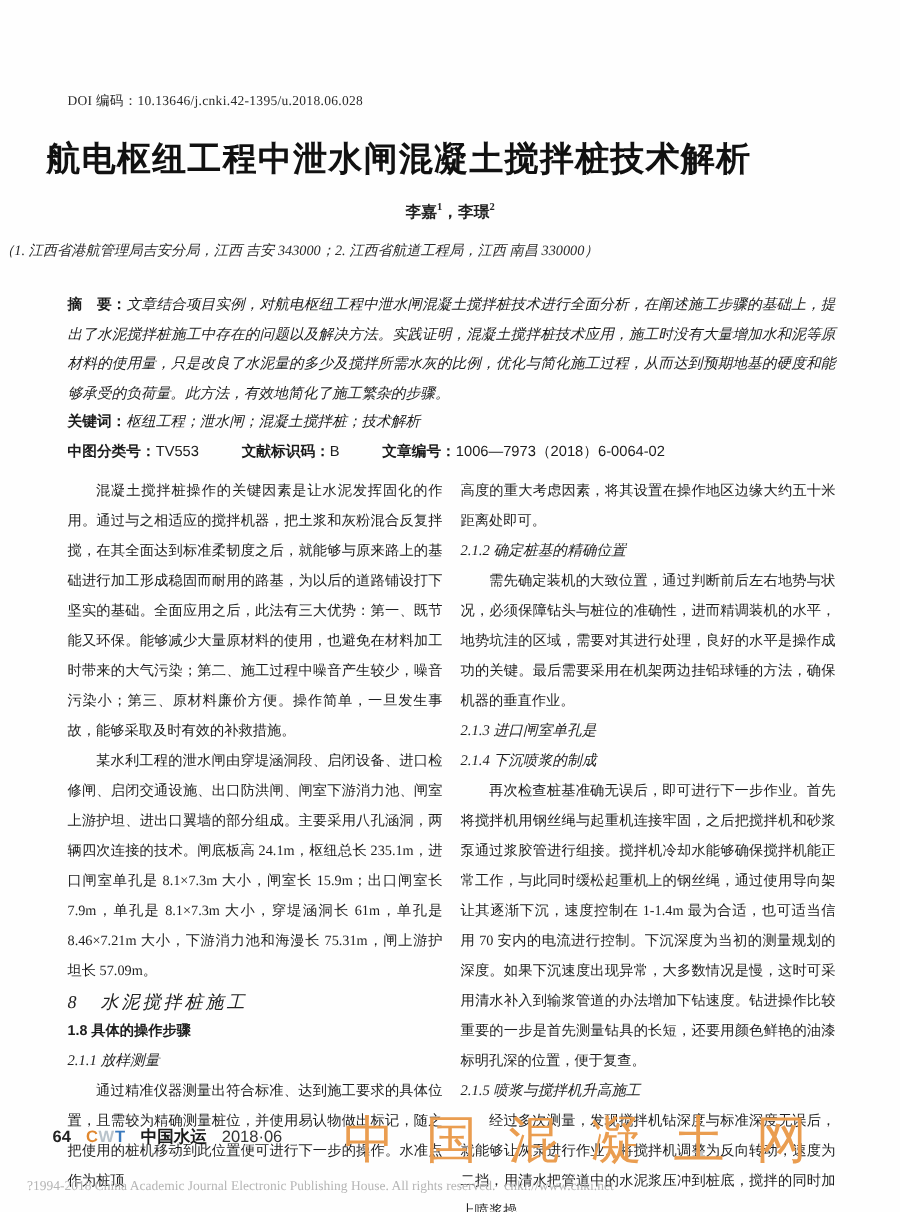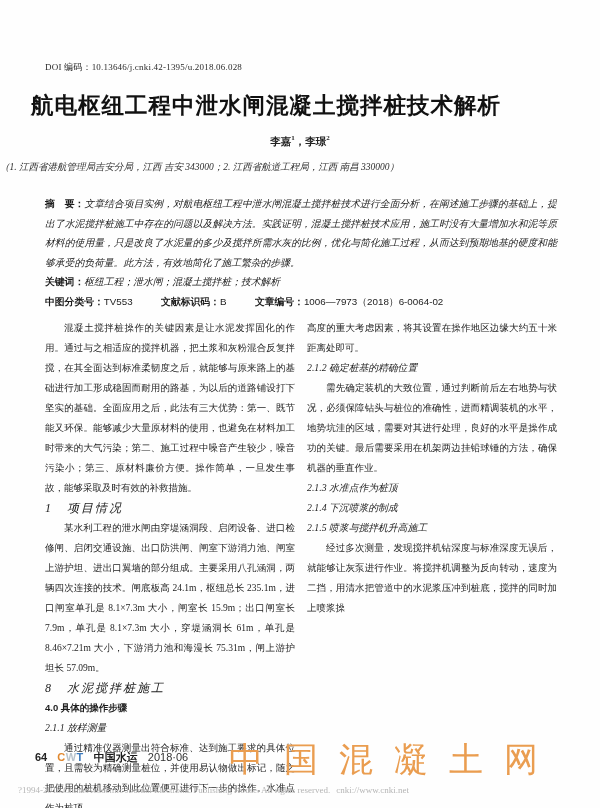--- a/index.html
+++ b/index.html
@@ -68,34 +68,34 @@
   <p><span class="lbl">关键词：</span><span class="kai">枢纽工程；泄水闸；混凝土搅拌桩；技术解析</span></p>
   <p class="clc-line">
     <span class="seg"><b class="lbl">中图分类号：</b><span class="val">TV553</span></span>
     <span class="seg"><b class="lbl">文献标识码：</b><span class="val">B</span></span>
     <span class="seg"><b class="lbl">文章编号：</b><span class="val">1006—7973（2018）6-0064-02</span></span>
   </p>
 </div>
 
 <div class="abs-pos col col-left">
   <p class="indent">混凝土搅拌桩操作的关键因素是让水泥发挥固化的作用。通过与之相适应的搅拌机器，把土浆和灰粉混合反复拌搅，在其全面达到标准柔韧度之后，就能够与原来路上的基础进行加工形成稳固而耐用的路基，为以后的道路铺设打下坚实的基础。全面应用之后，此法有三大优势：第一、既节能又环保。能够减少大量原材料的使用，也避免在材料加工时带来的大气污染；第二、施工过程中噪音产生较少，噪音污染小；第三、原材料廉价方便。操作简单，一旦发生事故，能够采取及时有效的补救措施。</p>
-  <p class="h-section">1　项目情况</p>
   <p class="indent">某水利工程的泄水闸由穿堤涵洞段、启闭设备、进口检修闸、启闭交通设施、出口防洪闸、闸室下游消力池、闸室上游护坦、进出口翼墙的部分组成。主要采用八孔涵洞，两辆四次连接的技术。闸底板高 24.1m，枢纽总长 235.1m，进口闸室单孔是 8.1×7.3m 大小，闸室长 15.9m；出口闸室长 7.9m，单孔是 8.1×7.3m 大小，穿堤涵洞长 61m，单孔是 8.46×7.21m 大小，下游消力池和海漫长 75.31m，闸上游护坦长 57.09m。</p>
   <p class="h-section">8　水泥搅拌桩施工</p>
-  <p class="h-sub">4.0 具体的操作步骤</p>
+  <p class="h-sub">1.8 具体的操作步骤</p>
   <p class="h-subsub">2.1.1 放样测量</p>
   <p class="indent">通过精准仪器测量出符合标准、达到施工要求的具体位置，且需较为精确测量桩位，并使用易认物做出标记，随之把使用的桩机移动到此位置便可进行下一步的操作。水准点作为桩顶</p>
 </div>
 
 <div class="abs-pos col col-right">
   <p>高度的重大考虑因素，将其设置在操作地区边缘大约五十米距离处即可。</p>
   <p class="h-subsub">2.1.2 确定桩基的精确位置</p>
   <p class="indent">需先确定装机的大致位置，通过判断前后左右地势与状况，必须保障钻头与桩位的准确性，进而精调装机的水平，地势坑洼的区域，需要对其进行处理，良好的水平是操作成功的关键。最后需要采用在机架两边挂铅球锤的方法，确保机器的垂直作业。</p>
-  <p class="h-subsub">2.1.3 水准点作为桩顶</p>
+  <p class="h-subsub">2.1.3 进口闸室单孔是</p>
   <p class="h-subsub">2.1.4 下沉喷浆的制成</p>
+  <p class="indent">再次检查桩基准确无误后，即可进行下一步作业。首先将搅拌机用钢丝绳与起重机连接牢固，之后把搅拌机和砂浆泵通过浆胶管进行组接。搅拌机冷却水能够确保搅拌机能正常工作，与此同时缓松起重机上的钢丝绳，通过使用导向架让其逐渐下沉，速度控制在 1-1.4m 最为合适，也可适当信用 70 安内的电流进行控制。下沉深度为当初的测量规划的深度。如果下沉速度出现异常，大多数情况是慢，这时可采用清水补入到输浆管道的办法增加下钻速度。钻进操作比较重要的一步是首先测量钻具的长短，还要用颜色鲜艳的油漆标明孔深的位置，便于复查。</p>
   <p class="h-subsub">2.1.5 喷浆与搅拌机升高施工</p>
   <p class="indent">经过多次测量，发现搅拌机钻深度与标准深度无误后，就能够让灰泵进行作业。将搅拌机调整为反向转动，速度为二挡，用清水把管道中的水泥浆压冲到桩底，搅拌的同时加上喷浆操</p>
 </div>
 
 <div class="abs-pos watermark">中国混凝土网</div>
 
 <div class="abs-pos footer-line">
   <span class="page-num">64</span>
   <span class="logo"><span class="c">C</span><span class="w">W</span><span class="t">T</span></span>
   <span class="journal">中国水运</span>

